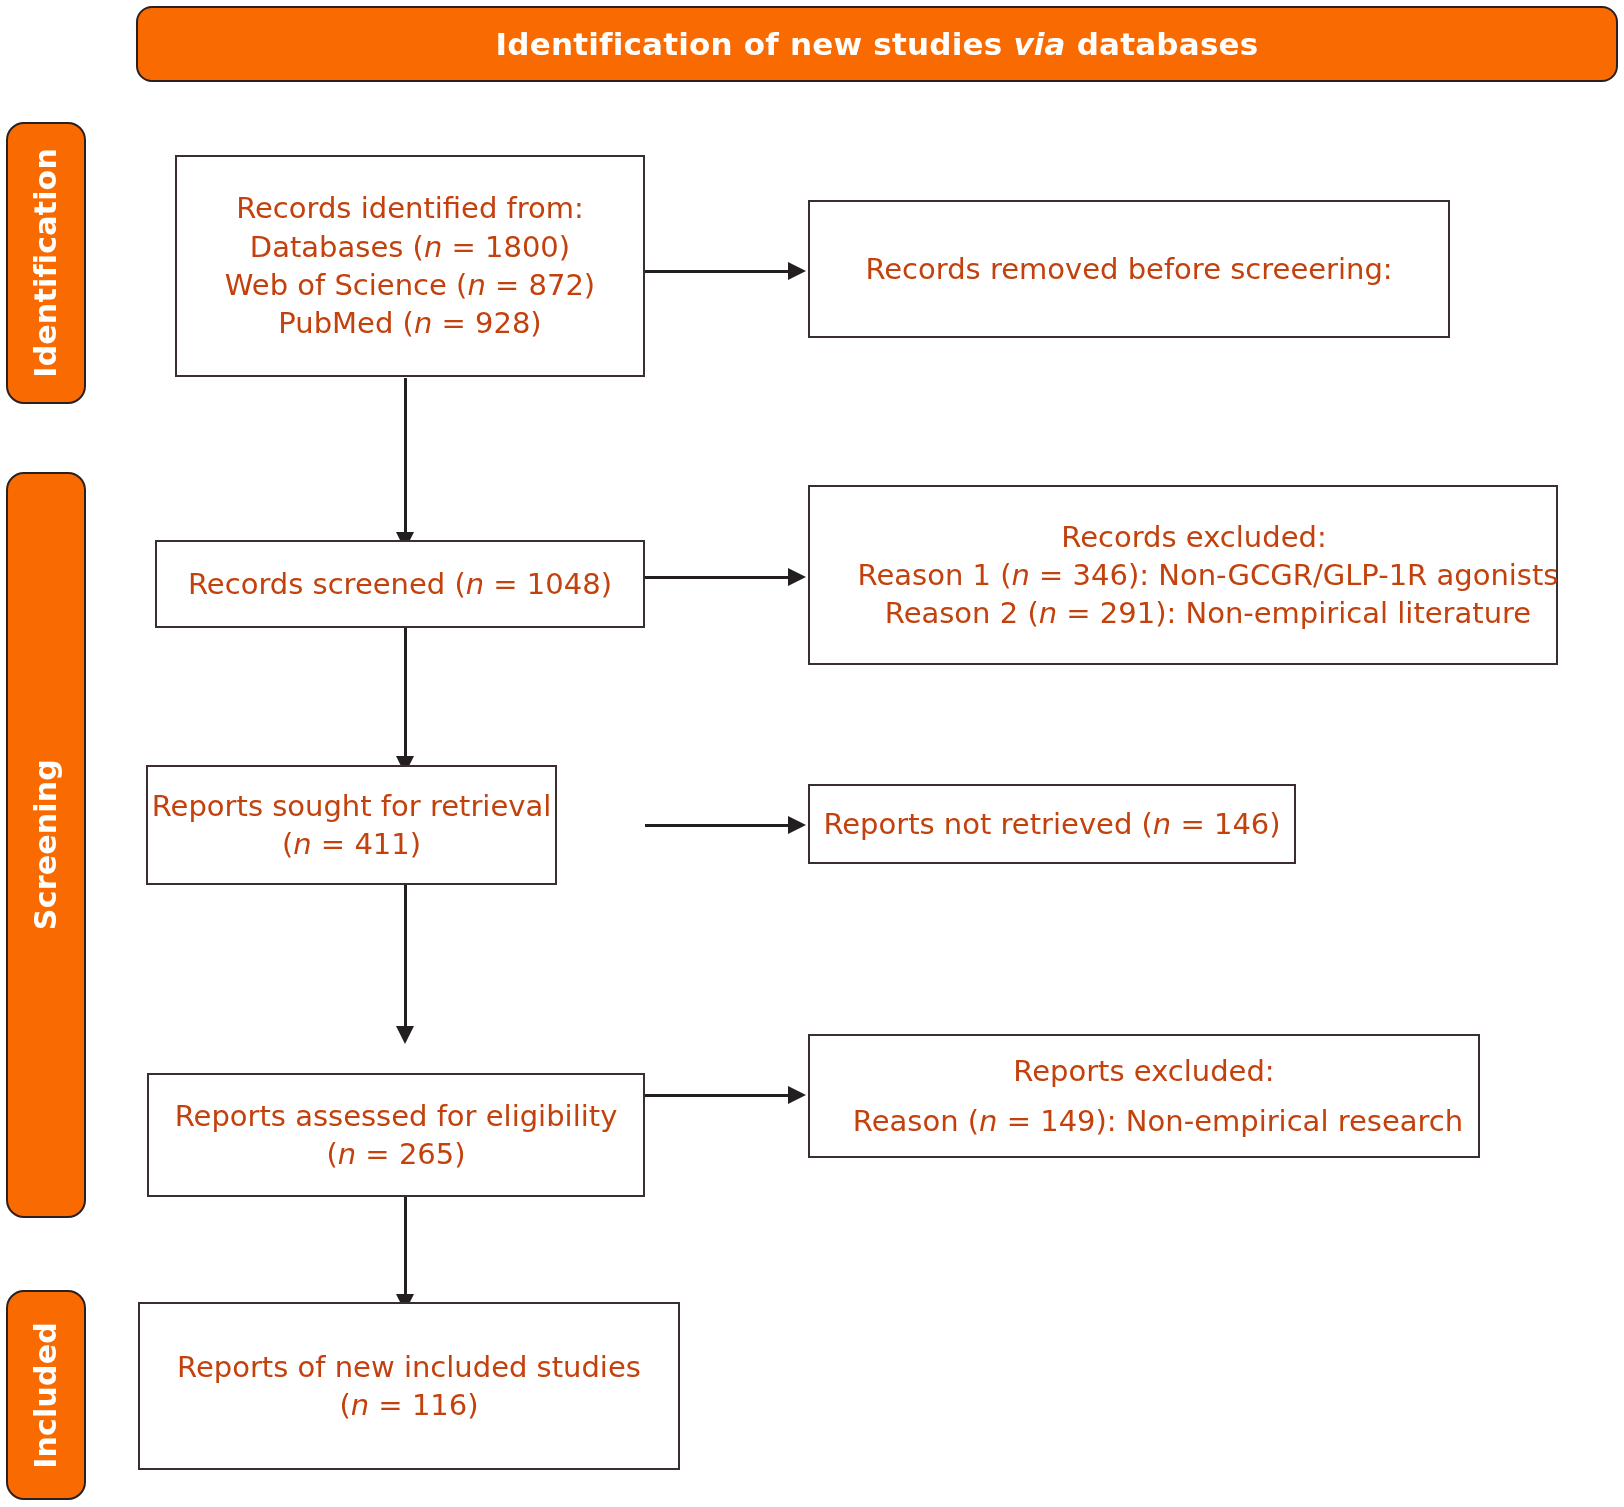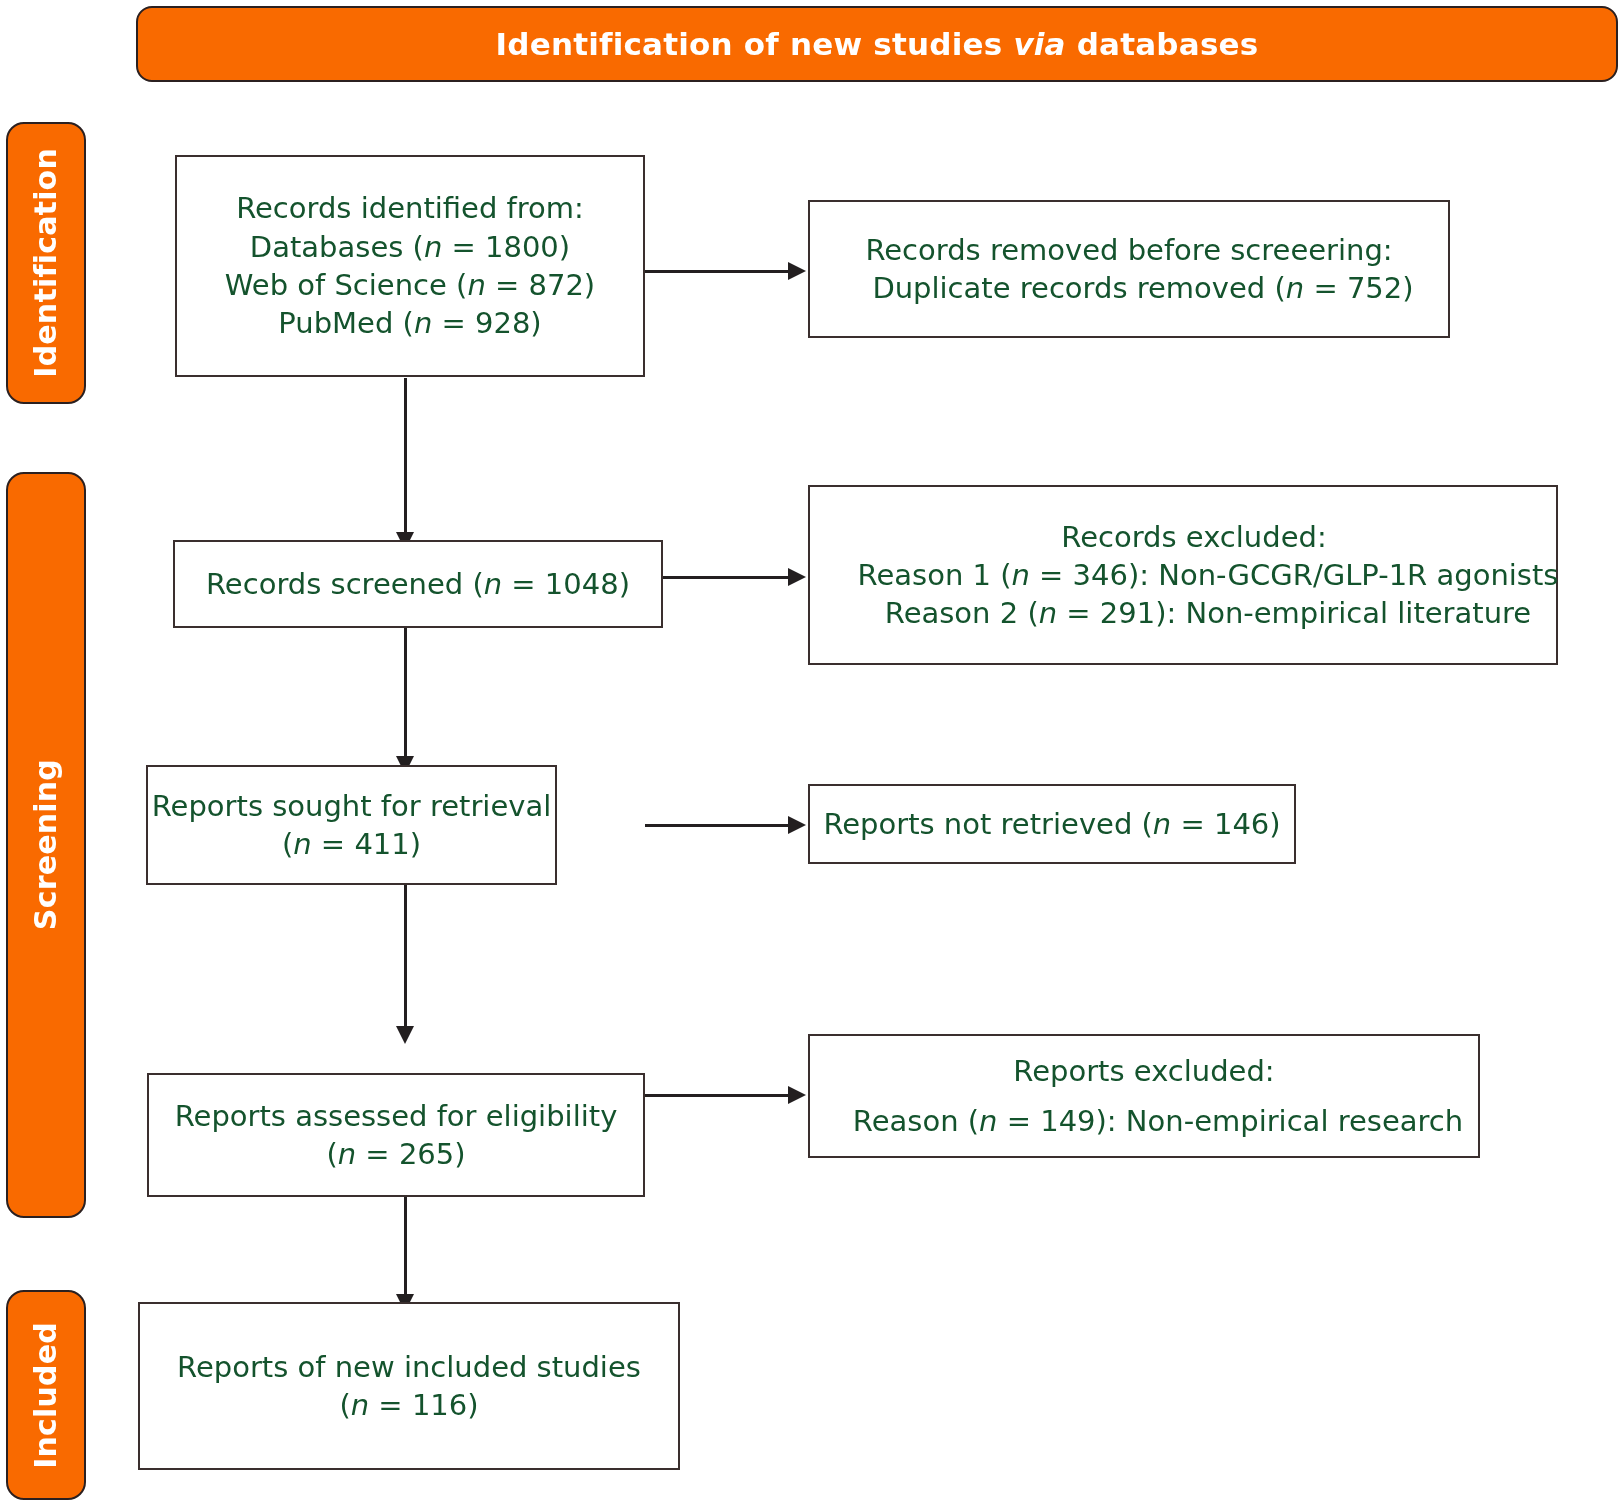--- a/index.html
+++ b/index.html
@@ -51,21 +51,21 @@
   .stage.header .stage-label i {
     font-style: italic;
   }
 
   
   .box {
     position: absolute;
     background: #ffffff;
     border: 2px solid #3a2f2e;
     box-sizing: border-box;
-    color: #14532d;
+    color: #c2410c;
     font-size: 29px;
     line-height: 1.32;
     display: flex;
     flex-direction: column;
     justify-content: center;
     padding: 8px 14px;
   }
   .box.center { text-align: center; align-items: center; }
   .box.left   { text-align: left;  align-items: center; }
   .box .ln { white-space: nowrap; display: block; }
@@ -141,24 +141,23 @@
 
   <div class="box center" style="left:175px; top:155px; width:470px; height:222px;">
     <span class="ln">Records identified from:</span>
     <span class="ln">Databases (<i>n</i> = 1800)</span>
     <span class="ln">Web of Science (<i>n</i> = 872)</span>
     <span class="ln">PubMed (<i>n</i> = 928)</span>
   </div>
 
   <div class="box left" style="left:808px; top:200px; width:642px; height:138px;">
     <span class="ln">Records removed before screeering:</span>
-    <span class="ln indent">Duplicate records removed (<i>n</i> = 752)</span>
   </div>
 
-  <div class="box center" style="left:173px; top:540px; width:490px; height:88px;">
+  <div class="box center" style="left:155px; top:540px; width:490px; height:88px;">
     <span class="ln">Records screened (<i>n</i> = 1048)</span>
   </div>
 
   <div class="box left" style="left:808px; top:485px; width:750px; height:180px;padding-left:36px;">
     <span class="ln">Records excluded:</span>
     <span class="ln indent">Reason 1 (<i>n</i> = 346): Non-GCGR/GLP-1R agonists</span>
     <span class="ln indent">Reason 2 (<i>n</i> = 291): Non-empirical literature</span>
   </div>
 
   <div class="box center" style="left:146px; top:765px; width:411px; height:120px;">

